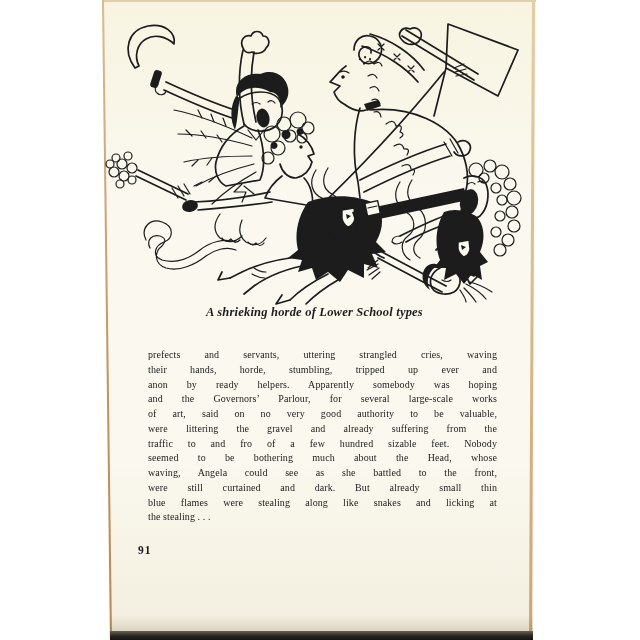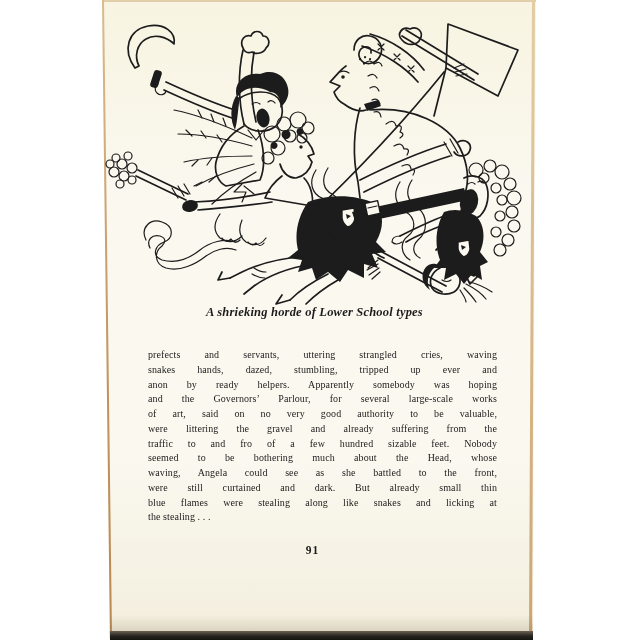--- a/index.html
+++ b/index.html
@@ -33,21 +33,21 @@
     font-style:italic;font-weight:700;font-size:12.5px;letter-spacing:.2px;
     color:var(--ink);text-align:center;transform:translateX(-8px);
   }
   .bodytext{position:absolute;left:49px;top:348px;width:349px;color:var(--ink);}
   .bodyline{
     font-size:10px;line-height:14.75px;letter-spacing:.1px;
     text-align:justify;text-align-last:justify;white-space:normal;
   }
   .bodyline--last{text-align-last:left;}
   .page-number{
-    position:absolute;left:49px;width:349px;top:544px;text-align:center;
+    position:absolute;left:49px;width:349px;top:544px;
     font-weight:700;font-size:11.5px;letter-spacing:1px;color:var(--ink);
     transform:translateX(-10px);
   }
   
   .s{fill:none;stroke:var(--ink);stroke-width:1.7;stroke-linecap:round;stroke-linejoin:round;}
   .t{fill:none;stroke:var(--ink);stroke-width:1.2;stroke-linecap:round;stroke-linejoin:round;}
   .f{fill:var(--ink);stroke:none;}
   .wb{fill:#fbf9ef;stroke:var(--ink);stroke-width:1.4;stroke-linejoin:round;}
 </style>
 </head>
@@ -209,21 +209,21 @@
           <path class="s" d="M340,270 l12,-8 l-2,12 Z M340,270 l14,4 l-8,8 Z"></path>
           <path class="t" d="M342,282 C350,286 358,292 362,297 M340,286 C346,292 350,297 352,300 M336,288 C340,294 342,298 342,300 M346,280 C354,282 362,286 368,290"></path>
         </g>
       </svg>
     </div>
 
     <div class="caption">A shrieking horde of Lower School types</div>
 
     <div class="bodytext">
       <div class="bodyline">prefects and servants, uttering strangled cries, waving</div>
-      <div class="bodyline">snakes hands, dazed, stumbling, tripped up ever and</div>
+      <div class="bodyline">their hands, horde, stumbling, tripped up ever and</div>
       <div class="bodyline">anon by ready helpers. Apparently somebody was hoping</div>
       <div class="bodyline">and the Governors’ Parlour, for several large-scale works</div>
       <div class="bodyline">of art, said on no very good authority to be valuable,</div>
       <div class="bodyline">were littering the gravel and already suffering from the</div>
       <div class="bodyline">traffic to and fro of a few hundred sizable feet. Nobody</div>
       <div class="bodyline">seemed to be bothering much about the Head, whose</div>
       <div class="bodyline">waving, Angela could see as she battled to the front,</div>
       <div class="bodyline">were still curtained and dark. But already small thin</div>
       <div class="bodyline">blue flames were stealing along like snakes and licking at</div>
       <div class="bodyline bodyline--last">the stealing . . .</div>

